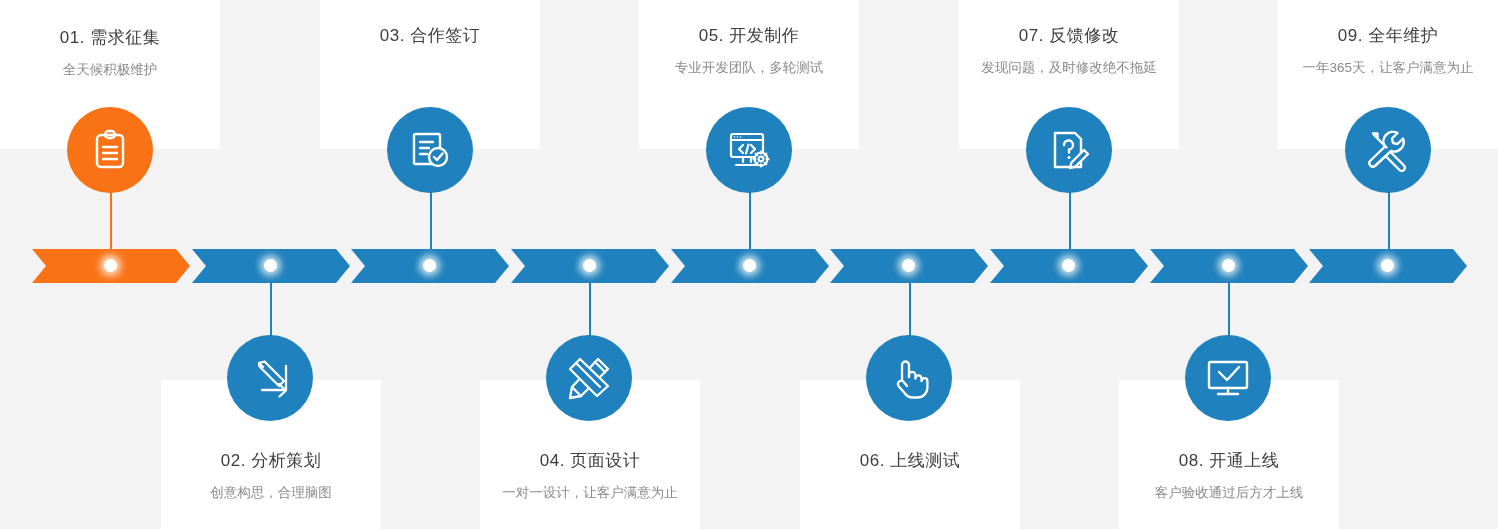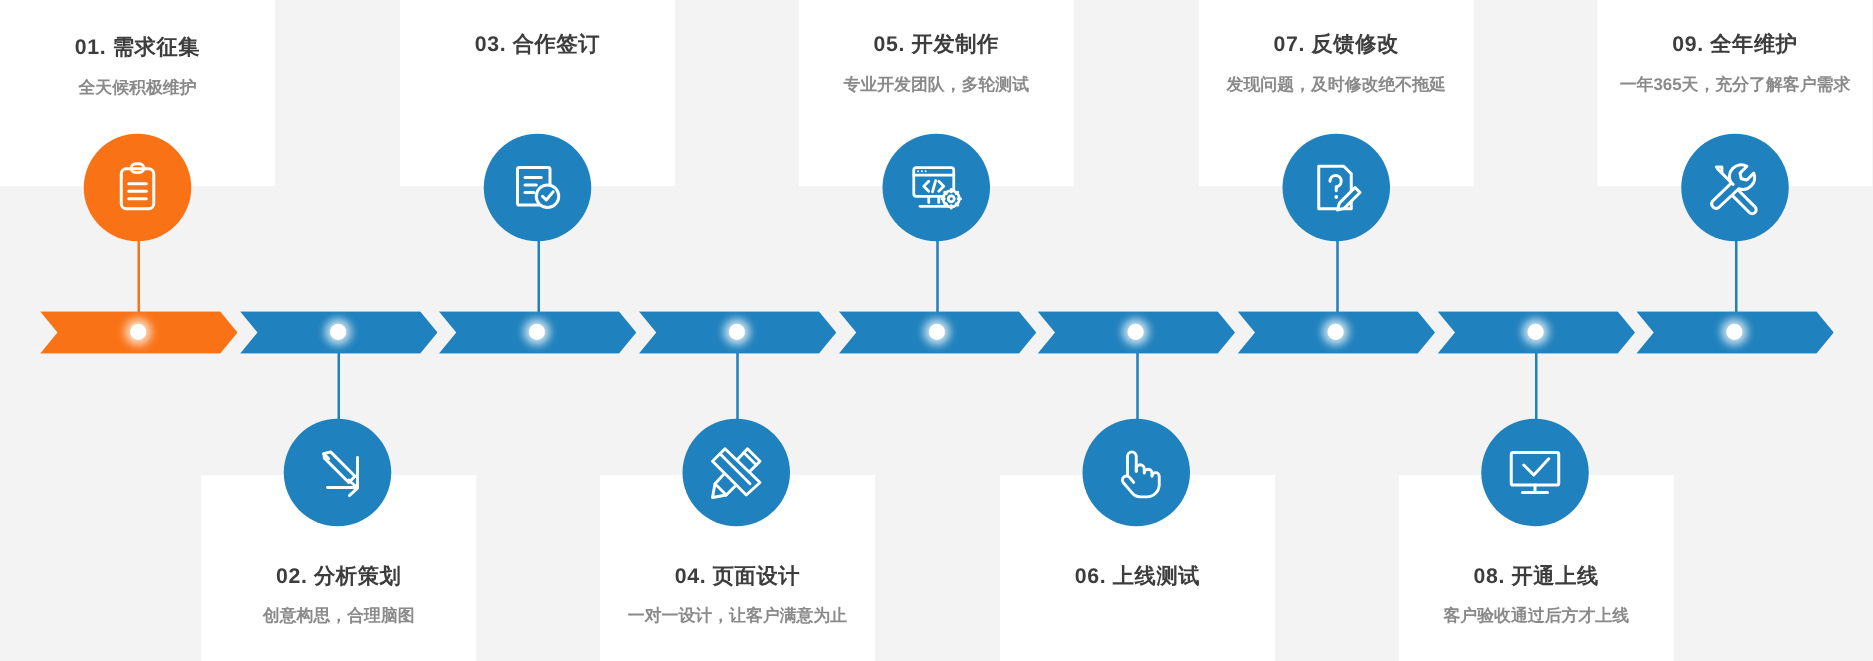--- a/index.html
+++ b/index.html
@@ -11,21 +11,20 @@
     height: 529px;
     background: #f3f3f3;
     font-family: "Liberation Sans", "DejaVu Sans", sans-serif;
     overflow: hidden;
     position: relative;
   }
   #stage {
     position: relative;
     width: 1498px;
     height: 376px;
-    font-weight: bold;
   }
 
   
   .card {
     position: absolute;
     background: #ffffff;
   }
   .card.top    { top: 0px;   height: 149px; }
   .card.bottom { top: 380px; height: 149px; }
 
@@ -160,21 +159,21 @@
   <div class="labels" style="left:639px; top:25px;">
     <div class="title">05. 开发制作</div>
     <div class="desc">专业开发团队，多轮测试</div>
   </div>
   <div class="labels" style="left:959px; top:25px;">
     <div class="title">07. 反馈修改</div>
     <div class="desc">发现问题，及时修改绝不拖延</div>
   </div>
   <div class="labels" style="left:1278px; top:25px;">
     <div class="title">09. 全年维护</div>
-    <div class="desc">一年365天，充分了解客户需求</div>
+    <div class="desc">一年365天，让客户满意为止</div>
   </div>
 
   <div class="labels" style="left:161px; top:450px;">
     <div class="title">02. 分析策划</div>
     <div class="desc">创意构思，合理脑图</div>
   </div>
   <div class="labels" style="left:480px; top:450px;">
     <div class="title">04. 页面设计</div>
     <div class="desc">一对一设计，让客户满意为止</div>
   </div>

